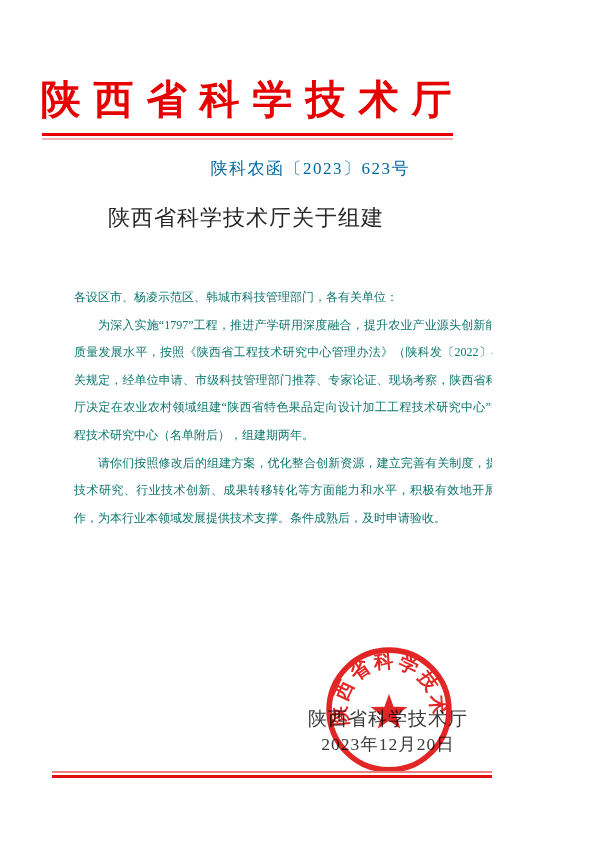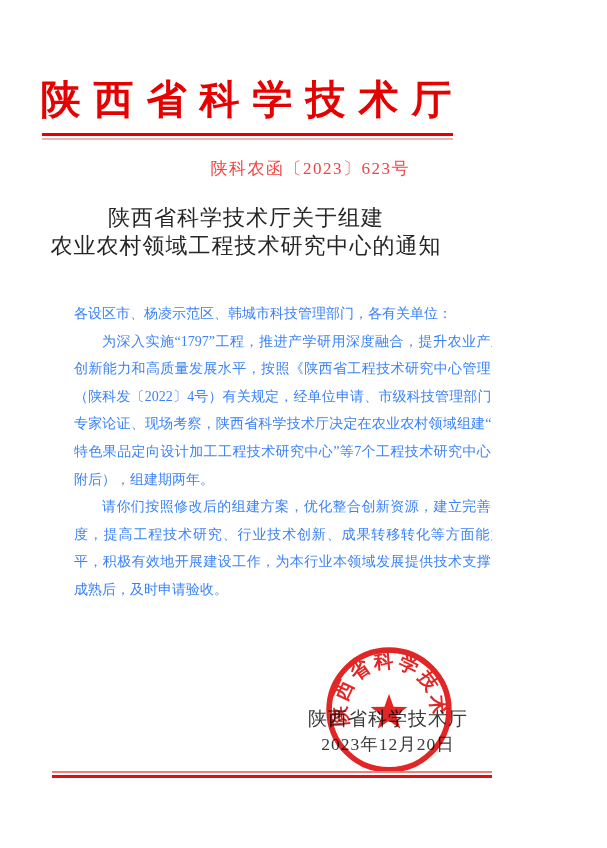--- a/index.html
+++ b/index.html
@@ -17,32 +17,32 @@
     color:#e60000;
     letter-spacing:13px;
     padding-left:13px;box-sizing:border-box;
     white-space:nowrap;
   }
   .rule-top{position:absolute;left:42px;right:39px;top:133px;}
   .rule-top .thick{height:3px;background:#e60000;}
   .rule-top .thin{height:1.5px;background:#f0b3b3;margin-top:2px;}
   .doc-number{
     position:absolute;top:158px;right:82px;
-    font-size:17px;line-height:22px;color:#ef4444;
+    font-size:17px;line-height:22px;color:#0369a1;
     letter-spacing:1.5px;white-space:nowrap;
   }
   .doc-title{
     position:absolute;top:204px;left:0;width:100%;
     text-align:center;
     font-size:22px;font-weight:normal;line-height:28px;
     color:#262626;letter-spacing:1px;
   }
   .body-text{
-    position:absolute;top:300px;left:74px;width:460px;
-    font-size:14px;line-height:27.6px;color:#3b82f6;
+    position:absolute;top:284px;left:74px;width:460px;
+    font-size:12px;line-height:27.6px;color:#0f766e;
     text-align:justify;
   }
   .body-text p{margin:0;}
   .body-text p.indent{text-indent:2em;}
   .signature-block{
     position:absolute;top:705px;left:268px;width:240px;
     text-align:center;color:#3a3a3a;
   }
   .signer{font-size:19px;line-height:27px;letter-spacing:1px;white-space:nowrap;}
   .sign-date{font-size:17.5px;line-height:25px;letter-spacing:1px;white-space:nowrap;font-family:Liberation Serif, serif;}
@@ -64,21 +64,20 @@
 
   <div class="rule-top">
     <div class="thick"></div>
     <div class="thin"></div>
   </div>
 
   <div class="doc-number">陕科农函〔2023〕623号</div>
 
   <div class="doc-title">
     <div>陕西省科学技术厅关于组建</div>
-    <div>农业农村领域工程技术研究中心的通知</div>
   </div>
 
   <div class="body-text">
     <p>各设区市、杨凌示范区、韩城市科技管理部门，各有关单位：</p>
     <p class="indent">为深入实施“1797”工程，推进产学研用深度融合，提升农业产业源头创新能力和高质量发展水平，按照《陕西省工程技术研究中心管理办法》（陕科发〔2022〕4号）有关规定，经单位申请、市级科技管理部门推荐、专家论证、现场考察，陕西省科学技术厅决定在农业农村领域组建“陕西省特色果品定向设计加工工程技术研究中心”等7个工程技术研究中心（名单附后），组建期两年。</p>
     <p class="indent">请你们按照修改后的组建方案，优化整合创新资源，建立完善有关制度，提高工程技术研究、行业技术创新、成果转移转化等方面能力和水平，积极有效地开展建设工作，为本行业本领域发展提供技术支撑。条件成熟后，及时申请验收。</p>
   </div>
 
   <div class="signature-block">
     <div class="signer">陕西省科学技术厅</div>

